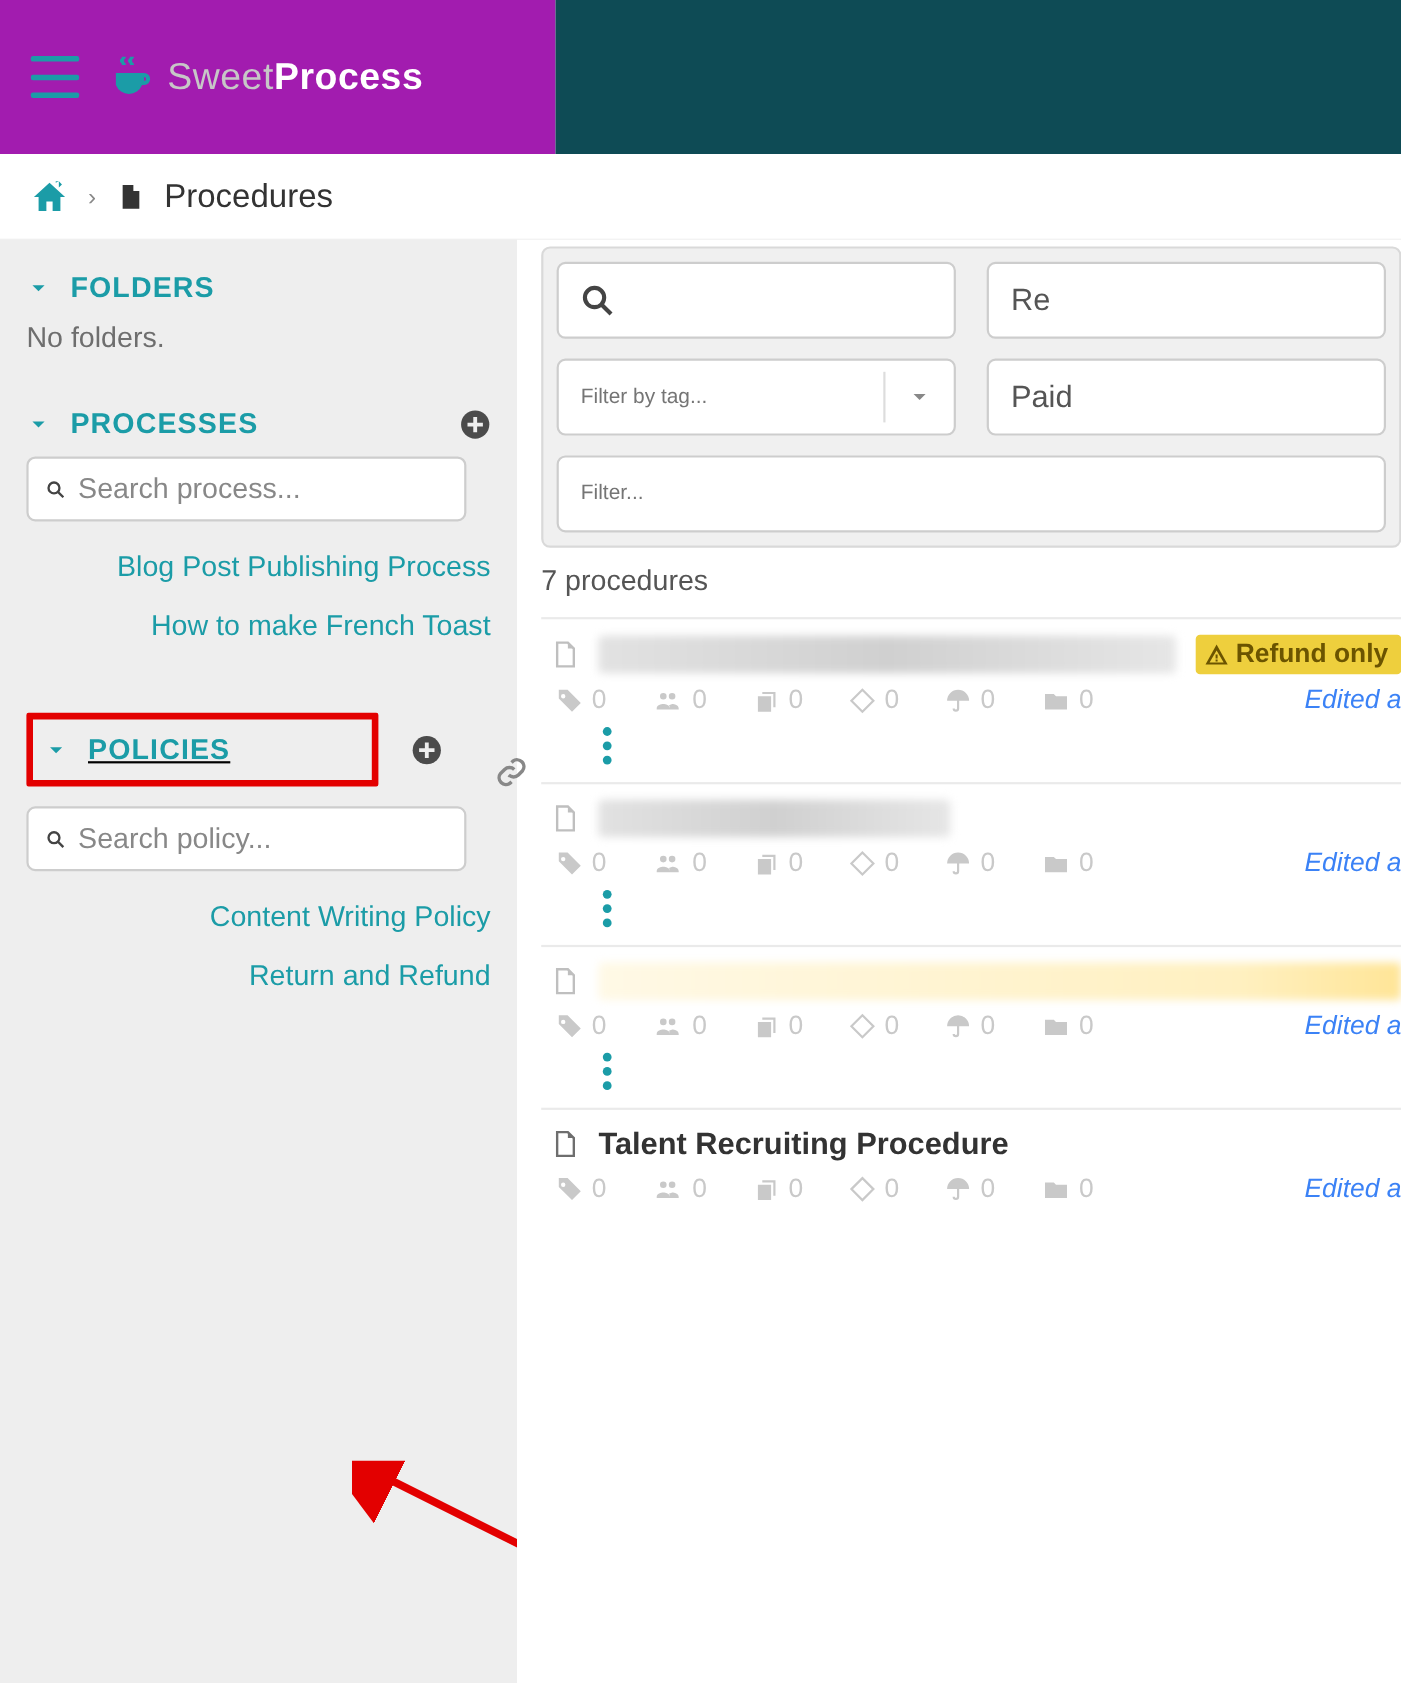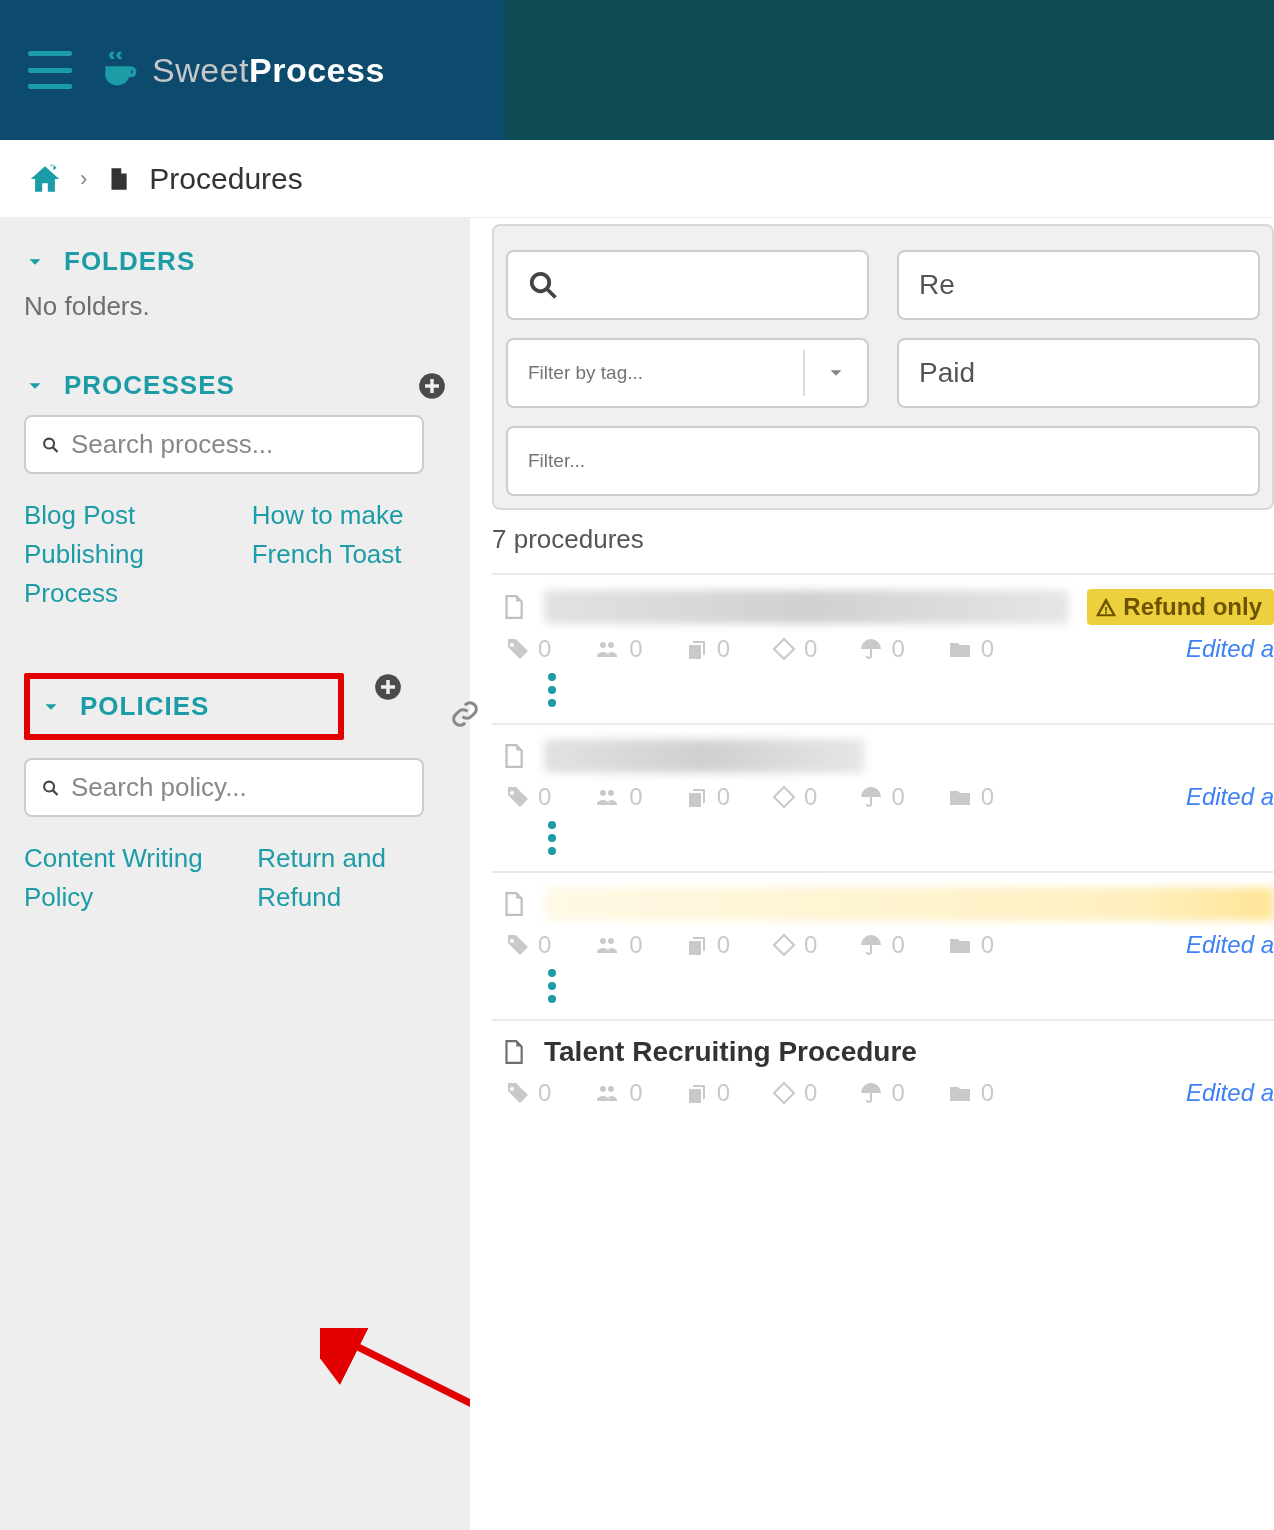--- a/index.html
+++ b/index.html
@@ -1,20 +1,20 @@
 <!DOCTYPE html>
 <html><head>
 <meta charset="utf-8">
 <style>
   * { box-sizing: border-box; margin: 0; padding: 0; }
   body { font-family: "Helvetica Neue", Arial, sans-serif; width: 1274px; height: 1530px; overflow: hidden; background: #fff; position: relative; }
   
   
   .topbar { display: flex; height: 140px; }
-  .topbar-left { width: 505px; background: #0c4a6e; display: flex; align-items: center; padding-left: 28px; gap: 26px; }
+  .topbar-left { width: 505px; background: #a21caf; display: flex; align-items: center; padding-left: 28px; gap: 26px; }
   .topbar-right { flex: 1; background: #0e4b55; }
   .hamburger { width: 44px; height: 38px; display: flex; flex-direction: column; justify-content: space-between; cursor: pointer; }
   .hamburger span { display: block; height: 5px; background: #1b9ca7; border-radius: 2px; }
   .logo { display: flex; align-items: center; gap: 10px; }
   .cup { width: 44px; height: 44px; }
   .logo-text { font-size: 34px; color: #fff; letter-spacing: 0.5px; }
   .logo-text .light { color: #c7c7c7; font-weight: 300; }
   .logo-text .bold { font-weight: 700; }
   
   
@@ -33,28 +33,28 @@
   .section-head { display: flex; align-items: center; gap: 18px; margin-top: 12px; margin-bottom: 14px; }
   .section-title { color: #1b9ca7; font-size: 26px; font-weight: 600; letter-spacing: 1px; }
   .caret { width: 22px; height: 22px; }
   .plus-circle { width: 28px; height: 28px; margin-left: auto; }
   .no-folders { color: #6e6e6e; font-size: 26px; margin-bottom: 48px; }
   
   .searchbox { display: flex; align-items: center; gap: 12px; background: #fff; border: 2px solid #cdcdcd; border-radius: 8px; padding: 12px 16px; width: 400px; margin-top: 12px; }
   .searchbox input { border: none; outline: none; font-size: 26px; color: #555; flex: 1; background: transparent; }
   .searchbox input::placeholder { color: #888; }
   
-  .sb-links { margin-top: 22px; display: flex; flex-direction: row; gap: 14px; }
+  .sb-links { margin-top: 22px; display: flex; flex-direction: column; gap: 14px; text-align: right; }
   .sb-link { color: #1b9ca7; font-size: 26px; line-height: 1.5; cursor: pointer; }
   
   .policies-wrap { border: 6px solid #e30000; padding: 12px 20px 12px 10px; width: 320px; margin-top: 60px; border-radius: 2px; }
   
   
   .filter-panel { background: #f0f0f0; border: 2px solid #d9d9d9; border-radius: 8px; margin: 0 0 14px 22px; padding: 12px 12px; }
-  .filter-row { display: flex; gap: 28px; margin-bottom: 18px; margin-top: 12px; }
+  .filter-row { display: flex; gap: 28px; margin-bottom: 18px; }
   .f-input { flex: 1; background: #fff; border: 2px solid #cdcdcd; border-radius: 8px; height: 70px; display: flex; align-items: center; padding: 0 20px; font-size: 28px; color: #555; position: relative; }
   .f-input input { border: none; outline: none; flex: 1; font-size: 19px; background: transparent; }
   .f-input .divider { width: 2px; height: 46px; background: #ddd; margin-right: 20px; }
   .f-input .dd-chev { color: #888; }
   .cut-right { min-width: 80px; border-left: 2px solid #cdcdcd; }
   
   .count-line { font-size: 26px; color: #555; margin: 12px 0 18px 22px; }
   
   
   .proc-item { border-top: 2px solid #eaeaea; padding: 14px 0 10px 8px; margin-left: 22px; position: relative; }
@@ -133,21 +133,21 @@
           <circle cx="10" cy="10" r="7" fill="none" stroke="#444" stroke-width="3"></circle>
           <line x1="15" y1="15" x2="22" y2="22" stroke="#444" stroke-width="3"></line>
         </svg>
       <input placeholder="Search process..." style="">
     </div>
     <div class="sb-links">
       <a class="sb-link">Blog Post Publishing Process</a>
       <a class="sb-link">How to make French Toast</a>
     </div>
 
-    <div style="display:flex;align-items:flex-start;gap:18px;">
+    <div style="display:flex;align-items:center;gap:18px;text-decoration:underline;">
       <div class="policies-wrap">
         <div style="display:flex;align-items:center;gap:18px;">
           <svg class="caret" viewBox="0 0 24 24">
               <path fill="#1b9ca7" d="M6 9l6 6 6-6z"></path>
             </svg>
           <span class="section-title">POLICIES</span>
         </div>
       </div>
       <svg class="plus-circle" style="margin-left:12px;margin-top:60px;" viewBox="0 0 24 24">
           <circle cx="12" cy="12" r="11" fill="#4b4b4b"></circle>

